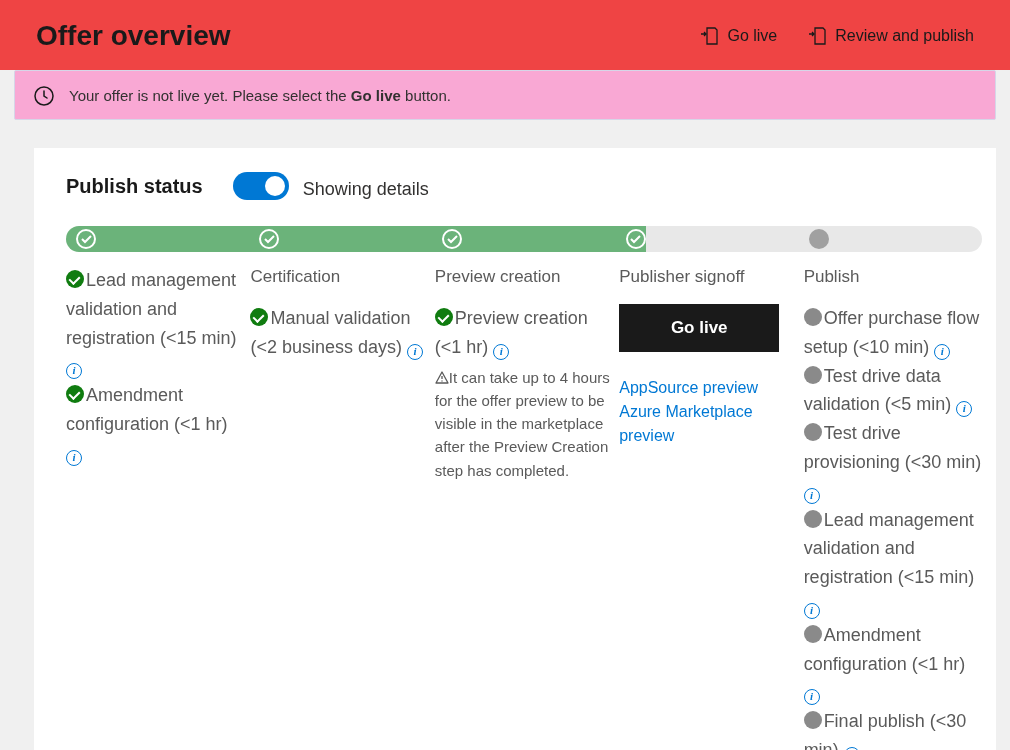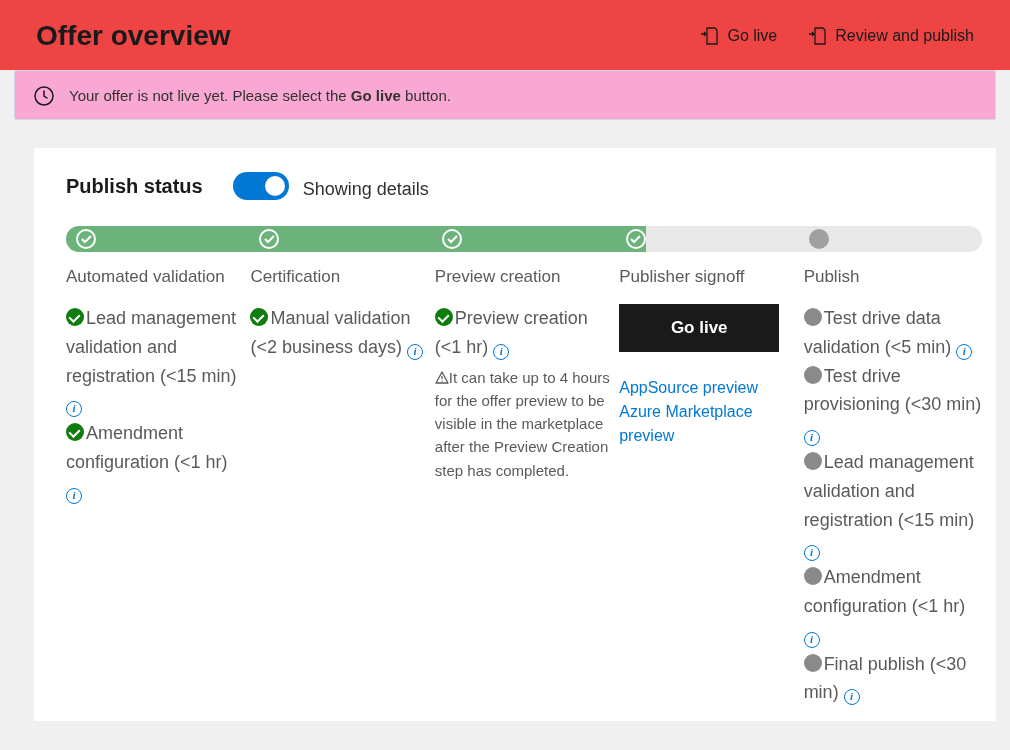--- a/index.html
+++ b/index.html
@@ -312,21 +312,20 @@
       </span>
     </div>
     <div class="progress-seg seg-gray">
       <span class="seg-pending"></span>
     </div>
   </div>
 
   <div class="columns">
 
     <div class="col">
-      <div class="col-title">Automated validation</div>
       <div class="step-line">
         <span class="status-dot dot-done"></span><span>Lead management validation and registration (&lt;15 min)</span>
         <span class="info-icon"></span>
       </div>
       <div class="step-line">
         <span class="status-dot dot-done"></span><span>Amendment configuration (&lt;1 hr)</span>
         <span class="info-icon"></span>
       </div>
     </div>
 
@@ -358,20 +357,24 @@
     <div class="col">
       <div class="col-title">Publisher signoff</div>
       <button class="golive-btn">Go live</button>
       <a class="preview-link">AppSource preview</a>
       <a class="preview-link">Azure Marketplace preview</a>
     </div>
 
     <div class="col">
       <div class="col-title">Publish</div>
       <div class="step-line">
+        <span class="status-dot dot-pending"></span><span>Offer purchase flow setup (&lt;10 min)</span>
+        <span class="info-icon"></span>
+      </div>
+      <div class="step-line">
         <span class="status-dot dot-pending"></span><span>Test drive data validation (&lt;5 min)</span>
         <span class="info-icon"></span>
       </div>
       <div class="step-line">
         <span class="status-dot dot-pending"></span><span>Test drive provisioning (&lt;30 min)</span>
         <span class="info-icon"></span>
       </div>
       <div class="step-line">
         <span class="status-dot dot-pending"></span><span>Lead management validation and registration (&lt;15 min)</span>
         <span class="info-icon"></span>

